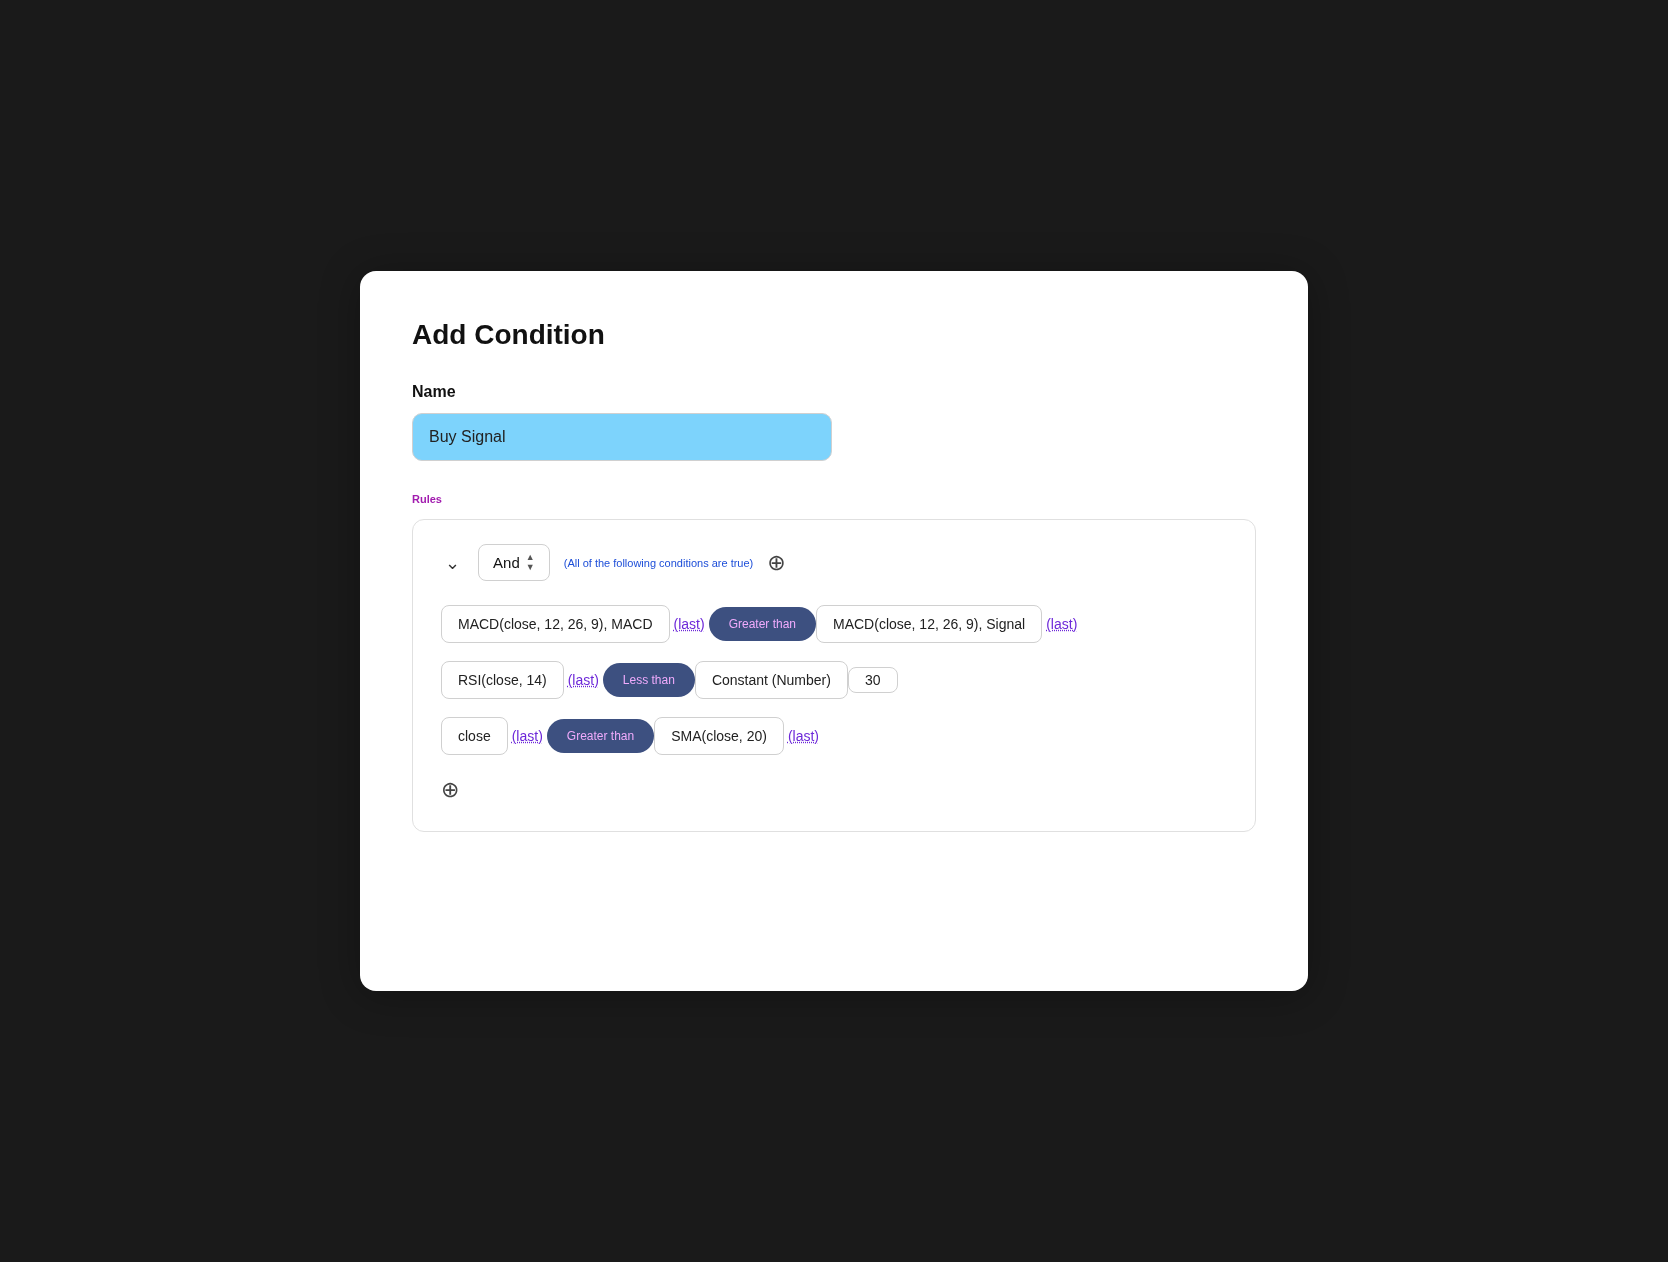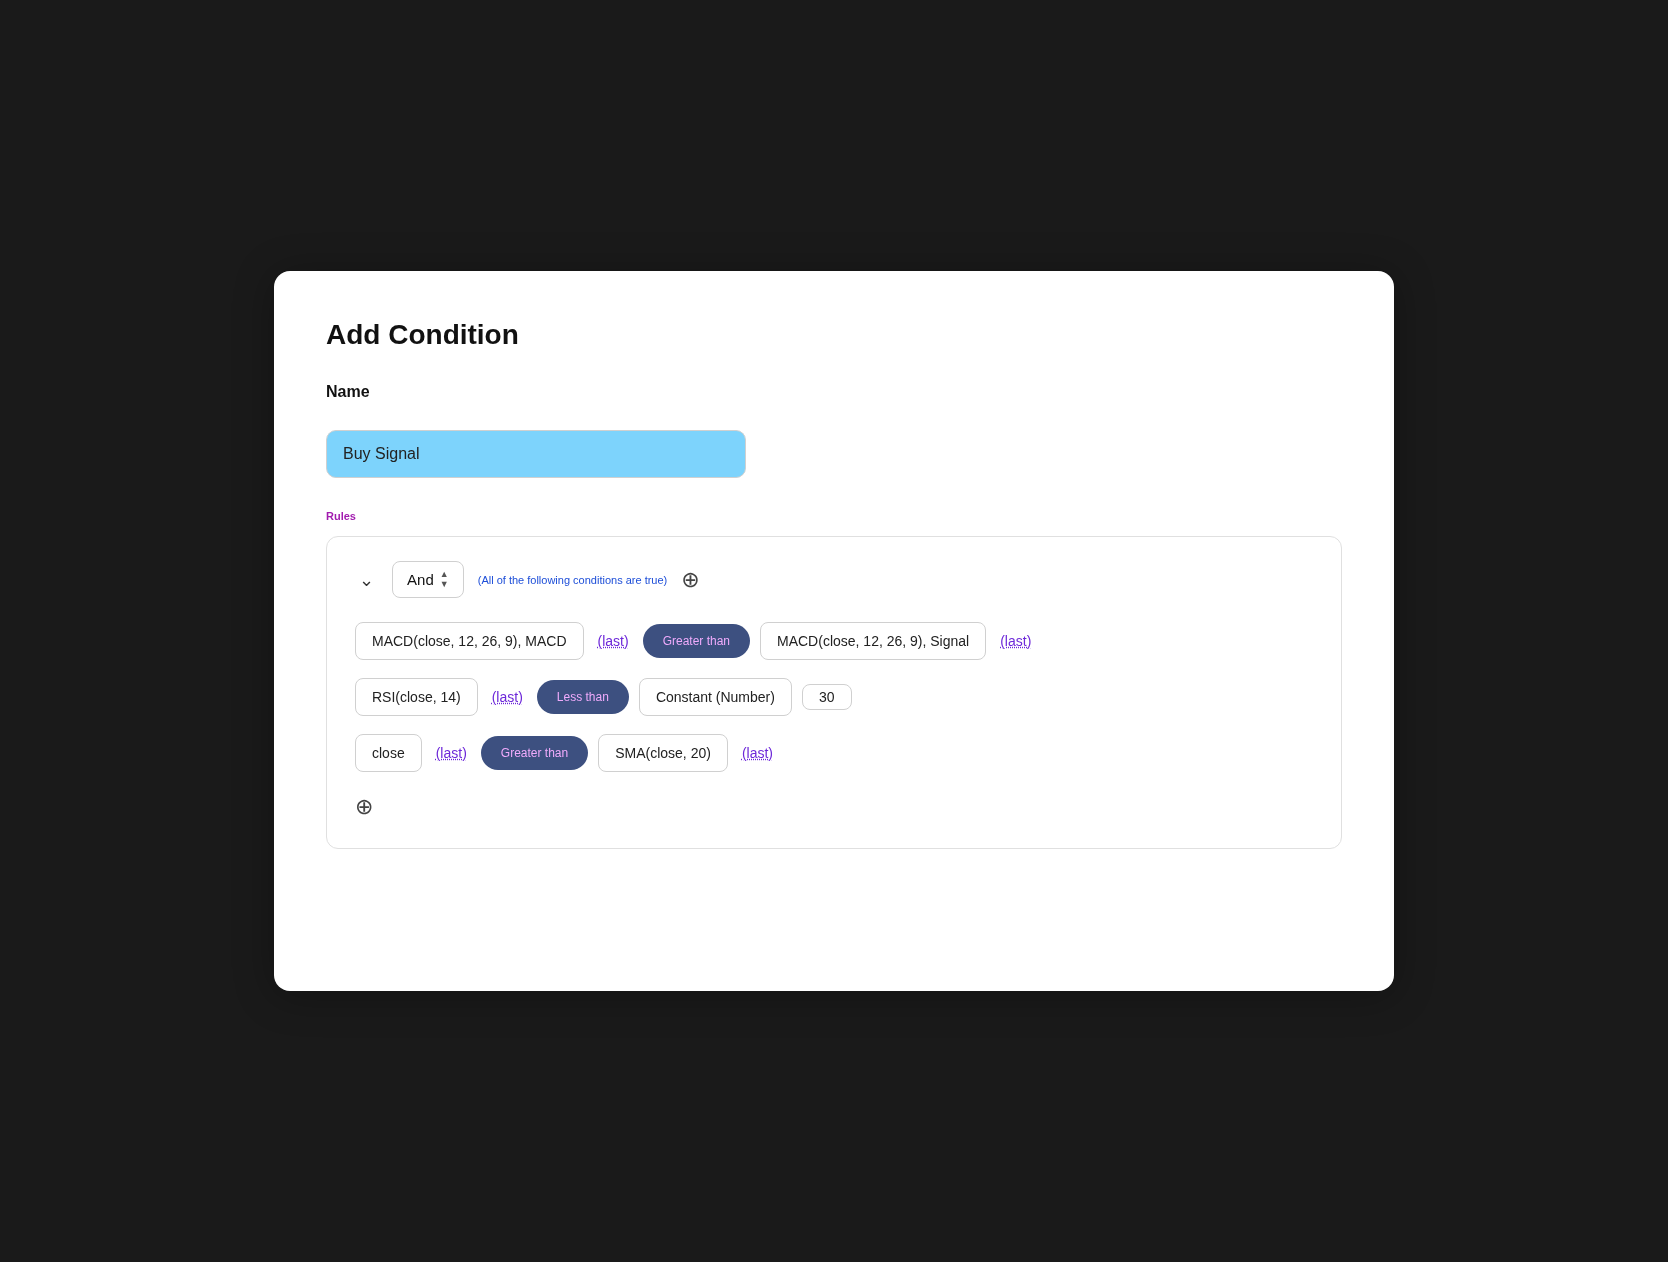--- a/index.html
+++ b/index.html
@@ -8,35 +8,35 @@
       display: flex;
       align-items: center;
       justify-content: center;
       min-height: 100vh;
       font-family: -apple-system, BlinkMacSystemFont, 'Segoe UI', sans-serif;
     }
     .modal {
       background: #ffffff;
       border-radius: 16px;
       padding: 48px 52px;
-      width: 1120px;
+      width: 948px;
       min-height: 720px;
       box-shadow: 0 4px 40px rgba(0,0,0,0.3);
     }
     .modal-title {
       font-size: 28px;
       font-weight: 700;
       color: #111;
       margin-bottom: 32px;
     }
     .section-label {
       font-size: 16px;
       font-weight: 600;
       color: #111;
-      margin-bottom: 29px;
+      margin-bottom: 12px;
     }
     .name-input {
       width: 420px;
       padding: 14px 16px;
       border: 1.5px solid #d0d0d0;
       border-radius: 10px;
       font-size: 16px;
       color: #222;
       outline: none;
       margin-bottom: 32px;
@@ -106,21 +106,20 @@
     }
     .condition-rows {
       display: flex;
       flex-direction: column;
       gap: 18px;
       margin-bottom: 22px;
     }
     .condition-row {
       display: flex;
       align-items: center;
-      gap: 10px;
       flex-wrap: wrap;
     }
     .pill-tag {
       border: 1.5px solid #d0d0d0;
       border-radius: 8px;
       padding: 10px 16px;
       font-size: 14px;
       color: #222;
       background: #fff;
       white-space: nowrap;

